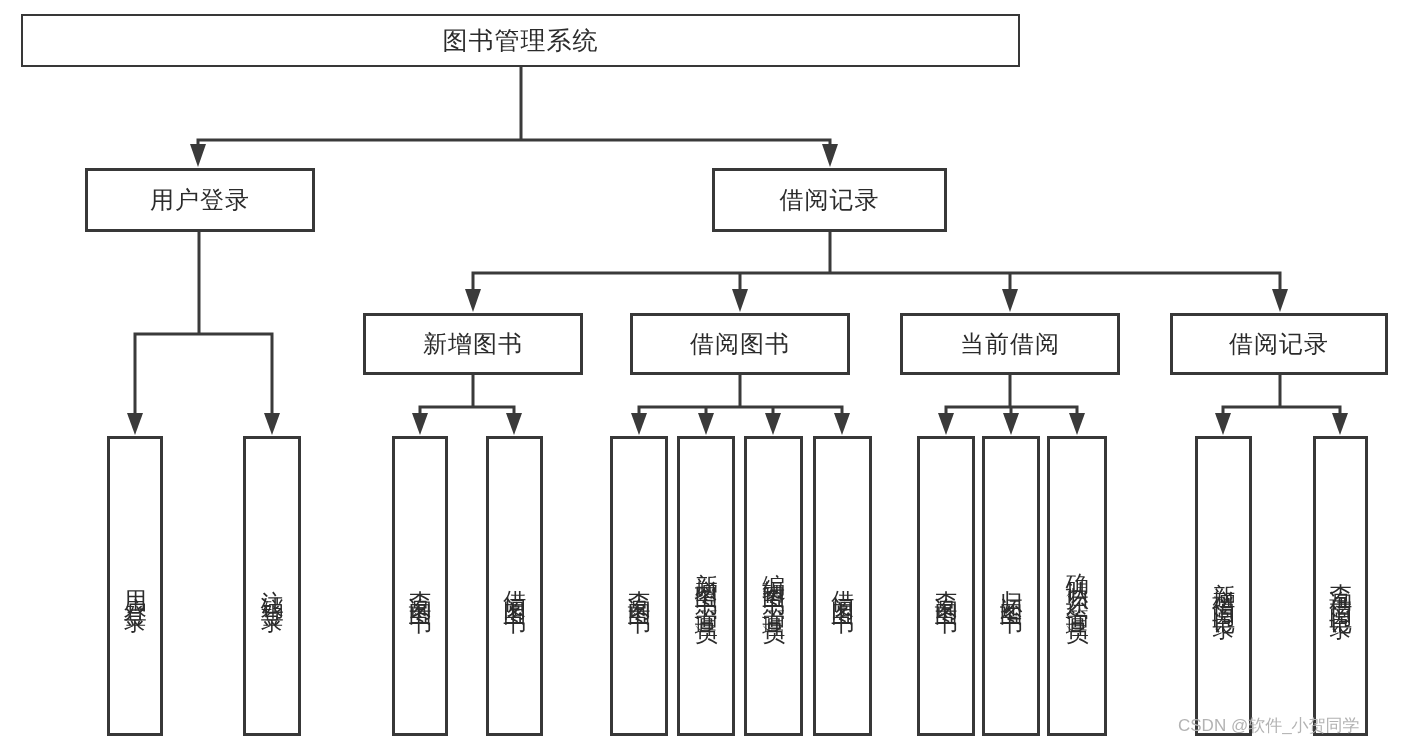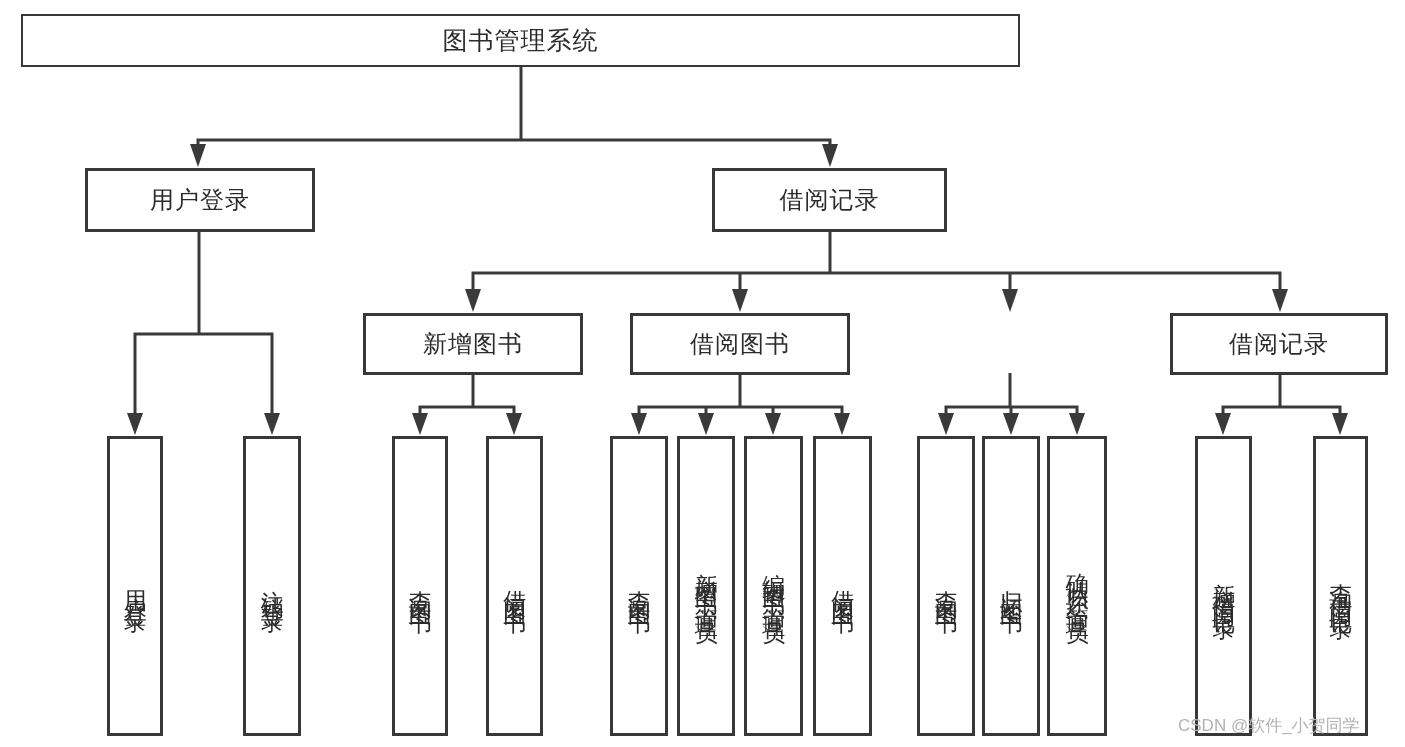--- a/index.html
+++ b/index.html
@@ -121,20 +121,23 @@
   <div class="node" style="left:712px; top:168px; width:235px; height:64px;">
     <span class="hlabel">借阅记录</span>
   </div>
 
   <div class="node" style="left:363px; top:313px; width:220px; height:62px;">
     <span class="hlabel">新增图书</span>
   </div>
   <div class="node" style="left:630px; top:313px; width:220px; height:62px;">
     <span class="hlabel">借阅图书</span>
   </div>
+  <div class="node" style="left:900px; top:313px; width:220px; height:62px;">
+    <span class="hlabel">当前借阅</span>
+  </div>
   <div class="node" style="left:1170px; top:313px; width:218px; height:62px;align-items:center;">
     <span class="hlabel">借阅记录</span>
   </div>
 
   <div class="node vnode" style="left:107px; top:436px; width:56px; height:300px;">
     <span class="vlabel">用户登录</span>
   </div>
   <div class="node vnode" style="left:243px; top:436px; width:58px; height:300px;">
     <span class="vlabel">注销登录</span>
   </div>

